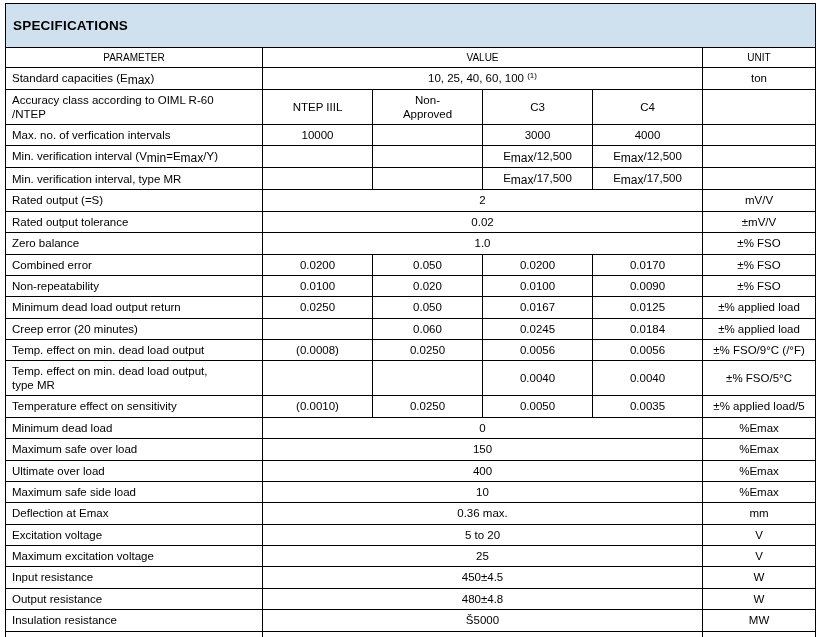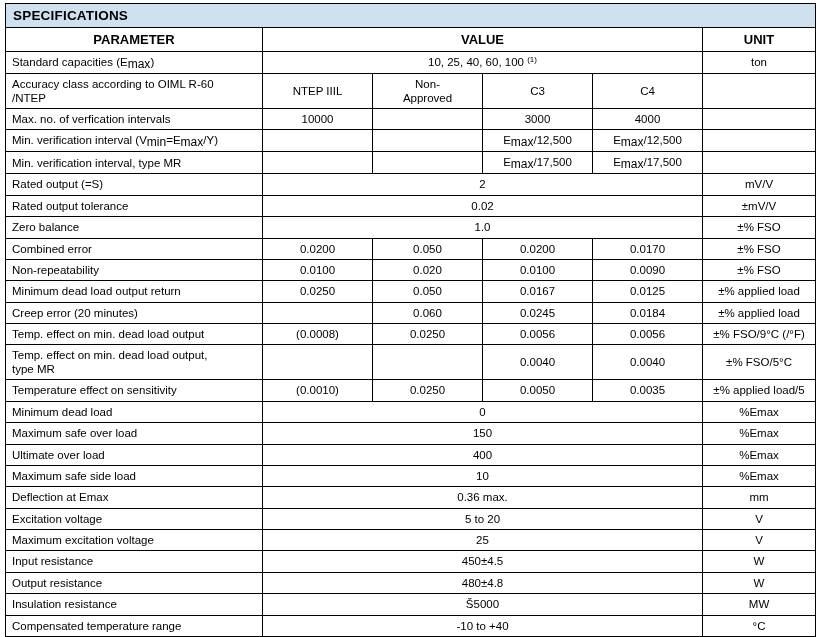--- a/index.html
+++ b/index.html
@@ -38,32 +38,32 @@
   }
   .cell.center { text-align: center; }
   .cell.left { text-align: left; }
   .title-row td {
     background: #cfe0ef;
     border: 1px solid #000000;
   }
   .title-text {
     font-weight: bold;
     font-size: 13.5px;
-    padding: 4px 7px;
+    padding: 14px 7px;
     letter-spacing: 0.2px;
   }
   .hdr-row td {
     background: #ffffff;
     font-weight: bold;
     text-align: center;
   }
   .hdr-text {
     padding: 4px 6px;
-    font-size: 13px;
-    font-weight: bold;
+    font-size: 10px;
+    font-weight: normal;
   }
   sub {
     font-size: 12px;
     vertical-align: baseline;
     position: relative;
     top: 2px;
   }
   sup {
     font-size: 8px;
     vertical-align: baseline;

